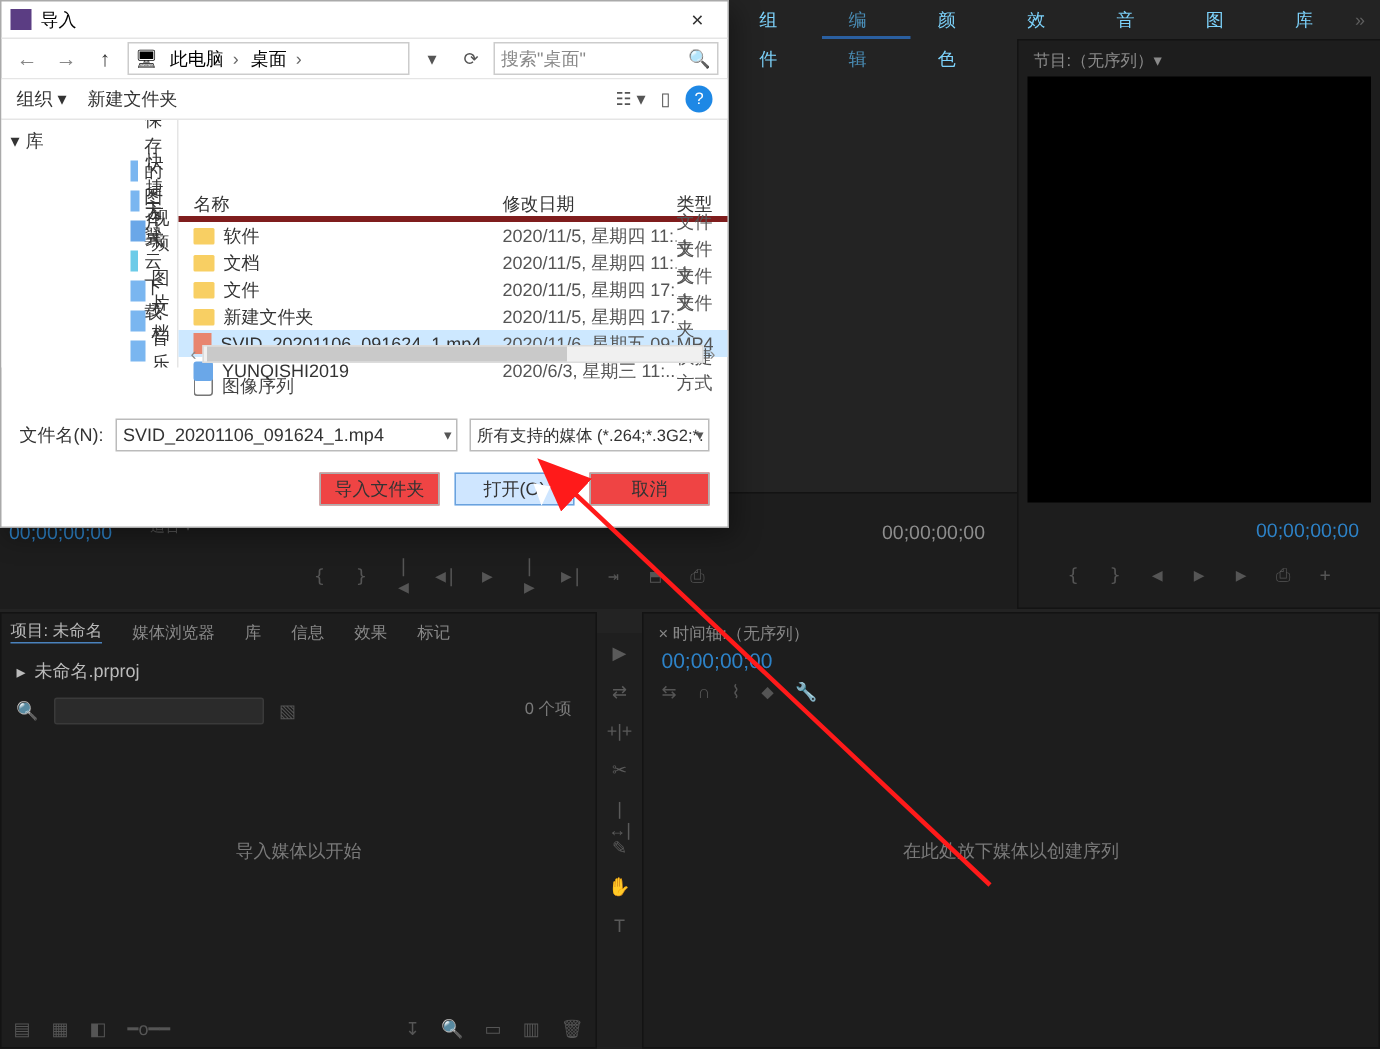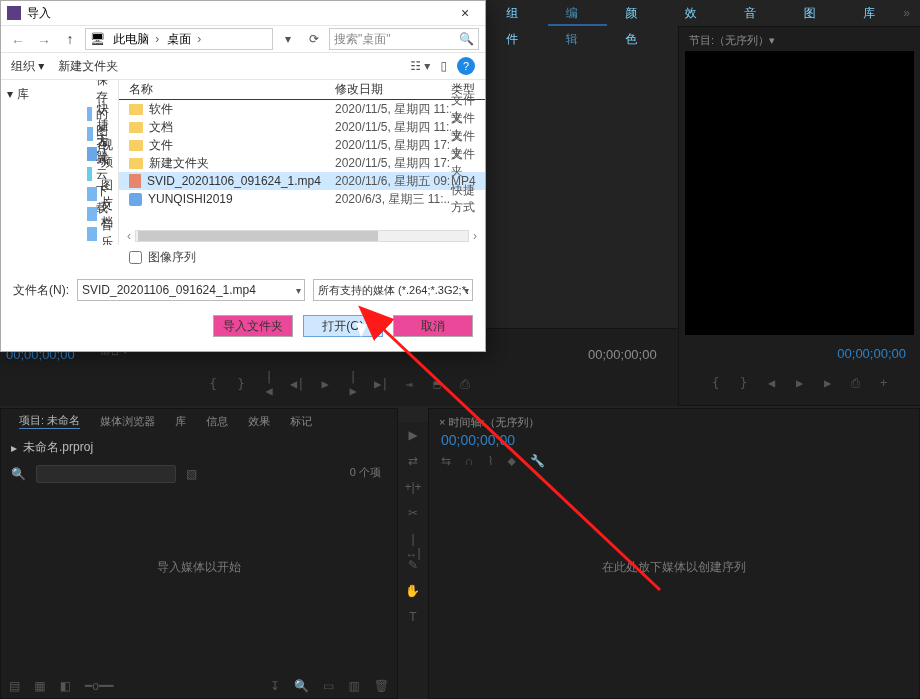--- a/index.html
+++ b/index.html
@@ -23,21 +23,21 @@
 .pr-ctrl-row span { width: 14px; text-align: center; font-family: monospace; }
 
 
 .pr-source { position: absolute; left: 0; right: 242px; top: 328px; height: 78px; background: #1d1d1d; border-top: 1px solid #131313; }
 .pr-tc-left { position: absolute; left: 6px; bottom: 44px; color: #2d82c7; font-size: 13px; }
 .pr-tc-mid { position: absolute; left: 588px; bottom: 44px; color: #8e8e8e; font-size: 13px; }
 .pr-fit { position: absolute; left: 100px; bottom: 48px; font-size: 10px; color: #555; }
 
 
 .pr-project { position: absolute; left: 0; top: 408px; width: 398px; bottom: 0; background: #1d1d1d; border: 1px solid #131313; }
-.pr-project-tabs { display: flex; height: 24px; align-items: center; font-size: 11px; color: #888; padding-left: 18px; gap: 20px; }
+.pr-project-tabs { display: flex; height: 24px; align-items: center; font-size: 11px; color: #888; padding-left: 6px; gap: 20px; }
 .pr-project-tabs .t.active { color: #b8b8b8; border-bottom: 1px solid #4a82bd; }
 .pr-project-title { padding: 6px 10px; color: #bbb; font-size: 12px; display: flex; align-items: center; gap: 6px; }
 .pr-project-search { margin: 2px 10px; height: 20px; display: flex; align-items: center; gap: 10px; }
 .pr-project-search .box { width: 140px; height: 18px; background: #2b2b2b; border: 1px solid #3a3a3a; border-radius: 2px; }
 .pr-project-count { position: absolute; right: 16px; top: 56px; font-size: 11px; color: #7a7a7a; }
 .pr-project-empty { position: absolute; left: 0; right: 0; top: 150px; text-align: center; font-size: 12px; color: #7a7a7a; }
 .pr-project-bottom { position: absolute; left: 0; right: 0; bottom: 0; height: 24px; display: flex; align-items: center; gap: 14px; padding: 0 8px; color: #555; font-family: monospace; }
 .pr-project-bottom .sp { flex: 1; }
 
 
@@ -69,21 +69,21 @@
 .dlg-toolbar .rt { margin-left: auto; display: flex; align-items: center; gap: 10px; color: #555; }
 .dlg-toolbar .help { width: 18px; height: 18px; border-radius: 50%; background: #1e88e5; color: #fff; font-size: 11px; text-align: center; line-height: 18px; }
 
 .dlg-body { display: flex; height: 166px; border-top: 1px solid #e5e5e5; }
 .dlg-tree { width: 118px; background: #fff; font-size: 12px; color: #333; padding-top: 4px; border-right: 1px solid #e5e5e5; overflow: hidden; }
 .dlg-tree .node { display: flex; align-items: center; height: 20px; padding-left: 6px; gap: 4px; }
 .dlg-tree .node .ico { width: 14px; height: 14px; display: inline-block; }
 .dlg-tree .indent { padding-left: 36px; margin-left: 44px; }
 
 .dlg-list { flex: 1; font-size: 12px; position: relative; }
-.dlg-cols { display: flex; height: 20px; align-items: center; border-bottom: 1px solid #7f1d1d; color: #333; padding-left: 10px; }
+.dlg-cols { display: flex; height: 20px; align-items: center; border-bottom: 4px solid #7f1d1d; color: #333; padding-left: 10px; margin-top: 48px; }
 .dlg-cols .c1 { width: 206px; }
 .dlg-cols .c2 { width: 116px; }
 .dlg-cols .c3 { flex: 1; }
 .dlg-row { display: flex; height: 18px; align-items: center; padding-left: 10px; color: #333; }
 .dlg-row .c1 { width: 206px; display: flex; align-items: center; gap: 6px; }
 .dlg-row .c2 { width: 116px; color: #555; white-space: nowrap; overflow: hidden; }
 .dlg-row .c3 { flex: 1; color: #555; }
 .dlg-row.sel { background: #cde8ff; }
 .ico-folder { width: 14px; height: 11px; background: #f8cf63; display: inline-block; border-radius: 1px; }
 .ico-file { width: 12px; height: 14px; background: #e8856f; display: inline-block; }
@@ -97,21 +97,21 @@
 .dlg-opts input[type=checkbox]{ width: 13px; height: 13px; }
 
 .dlg-bottom { padding: 10px 12px 14px; font-size: 12px; color: #333; }
 .dlg-fn-row { display: flex; align-items: center; gap: 8px; }
 .dlg-fn-row .lbl { white-space: nowrap; }
 .dlg-fn-row .combo { height: 22px; border: 1px solid #bbb; background: #fff; display: flex; align-items: center; padding: 0 4px; position: relative; }
 .dlg-fn-row .combo .dd { position: absolute; right: 3px; font-size: 10px; color: #555; }
 .dlg-fn-row .combo.name { flex: 1; }
 .dlg-fn-row .combo.filter { width: 160px; font-size: 11px; overflow: hidden; white-space: nowrap; }
 .dlg-btn-row { display: flex; justify-content: flex-end; gap: 10px; margin-top: 14px; }
-.dlg-btn { width: 80px; height: 22px; border: 1px solid #adadad; background: #ec4899; font-size: 12px; color: #333; text-align: center; line-height: 20px; }
+.dlg-btn { width: 80px; height: 22px; border: 1px solid #adadad; background: #ef4444; font-size: 12px; color: #333; text-align: center; line-height: 20px; }
 .dlg-btn.open { background: #cfe6ff; border: 1px solid #6aa2de; }
 
 .cursor { position: absolute; width: 0; height: 0; pointer-events: none; z-index: 60; }
 .cursor::before { content: ""; position: absolute; left: 0; top: 0; width: 0; height: 0; border-left: 10px solid #fff; border-top: 6px solid transparent; border-bottom: 10px solid transparent; transform: rotate(-20deg); }
 
 
 .arrow-svg { position: absolute; left: 0; top: 0; pointer-events: none; z-index: 55; }
 </style>
 </head>
 <body>

